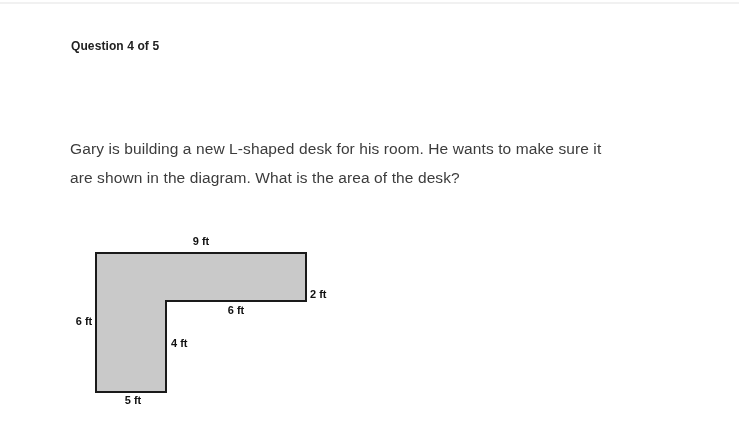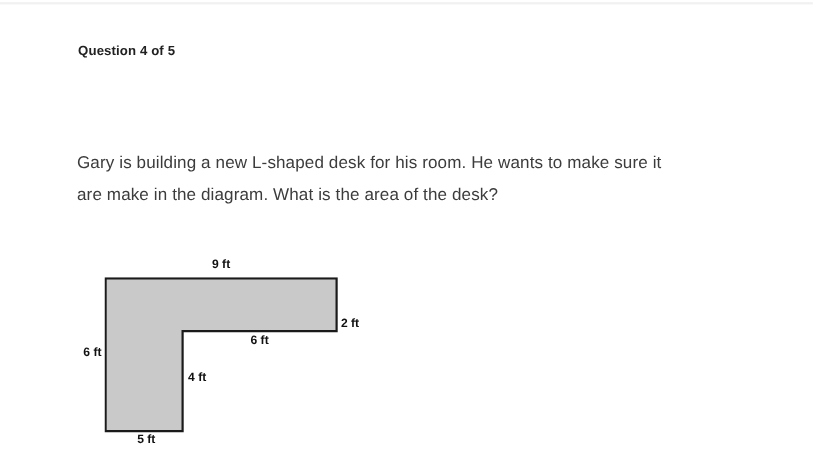--- a/index.html
+++ b/index.html
@@ -47,21 +47,21 @@
 <body>
 
 <div class="page">
 
   <div class="top-divider"></div>
 
   <h2 class="question-header">Question 4 of 5</h2>
 
   <div class="question-text">
     <div>Gary is building a new L-shaped desk for his room. He wants to make sure it</div>
-    <div>are make in the diagram. What is the area of the desk?</div>
+    <div>are shown in the diagram. What is the area of the desk?</div>
   </div>
 
   <div class="diagram">
 
     <svg class="shape-svg" width="213" height="142" viewBox="0 0 213 142">
       <polygon points="1,1 211,1 211,49 71,49 71,140 1,140" fill="#c9c9c9" stroke="#1a1a1a" stroke-width="2" stroke-linejoin="miter"></polygon>
     </svg>
 
     <span class="dim-label centered lbl-top">9 ft</span>
 

